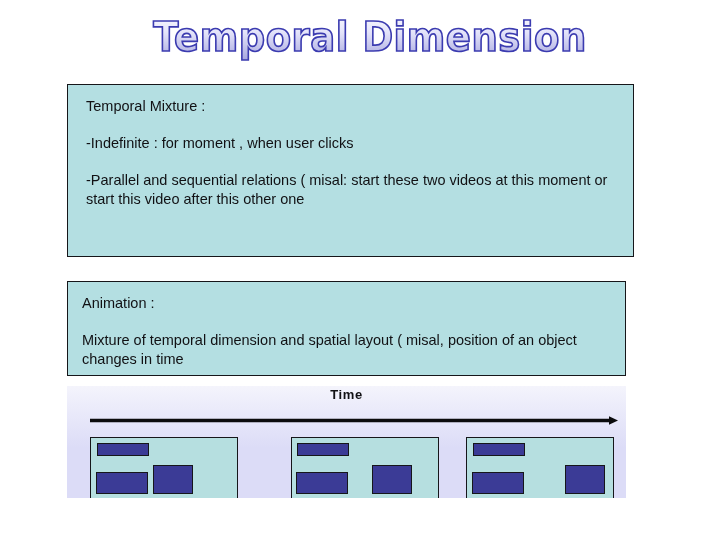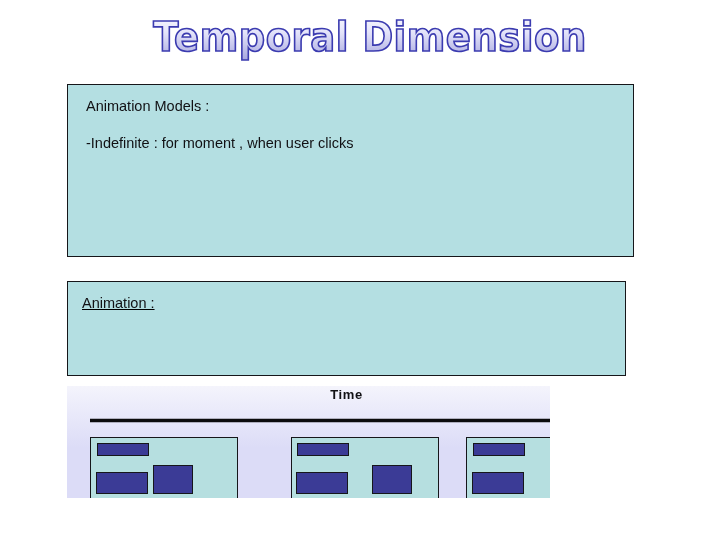--- a/index.html
+++ b/index.html
@@ -89,39 +89,38 @@
     width: 567px;
     height: 173px;
     padding: 12px 14px 0 18px;
   }
   #box-animation {
     left: 67px;
     top: 281px;
     width: 559px;
     height: 95px;
     padding: 12px 14px 0 14px;
-    text-decoration: underline;
   }
   .box-line {
     font-family: "Liberation Sans", sans-serif;
     font-size: 14.5px;
     font-weight: normal;
     color: #111114;
     line-height: 1.32;
     margin-bottom: 18px;
     white-space: pre-wrap;
   }
   .box-line.last { margin-bottom: 0; }
 
   
   #animation-diagram {
     position: absolute;
     left: 67px;
     top: 386px;
-    width: 483px;
+    width: 559px;
     height: 112px;
     background: linear-gradient(180deg, #f4f4fc 0%, #dcdcf7 55%, #dcdcf7 100%);
     overflow: hidden;
   }
   #time-label {
     position: absolute;
     left: 0;
     top: 1px;
     width: 559px;
     text-align: center;
@@ -159,26 +158,28 @@
 </head>
 <body>
 
 <div id="title-wordart">
   <div class="wa-shadow"><span>Temporal Dimension</span></div>
   <span class="wa-text">Temporal Dimension</span>
   <div class="wa-outline"><span>Temporal Dimension</span></div>
 </div>
 
 <div class="content-box" id="box-temporal-models">
-  <div class="box-line">Animation Models :</div>
+  <div class="box-line">Temporal Mixture :</div>
   <div class="box-line">-Indefinite : for moment , when user clicks</div>
+  <div class="box-line last">-Parallel and sequential relations ( misal: start these two videos at this moment or start this video after this other one</div>
 </div>
 
 <div class="content-box" id="box-animation">
   <div class="box-line">Animation :</div>
+  <div class="box-line last">Mixture of temporal dimension and spatial layout ( misal, position of an object changes in time</div>
 </div>
 
 <div id="animation-diagram">
 
   <div id="time-label">Time</div>
 
   <svg id="time-arrow" viewBox="0 0 528 9" preserveAspectRatio="none">
     <line x1="0" y1="4.5" x2="520" y2="4.5" stroke="#0b0b0d" stroke-width="3.4"></line>
     <polygon points="519,0.2 528,4.5 519,8.8" fill="#0b0b0d"></polygon>
   </svg>

